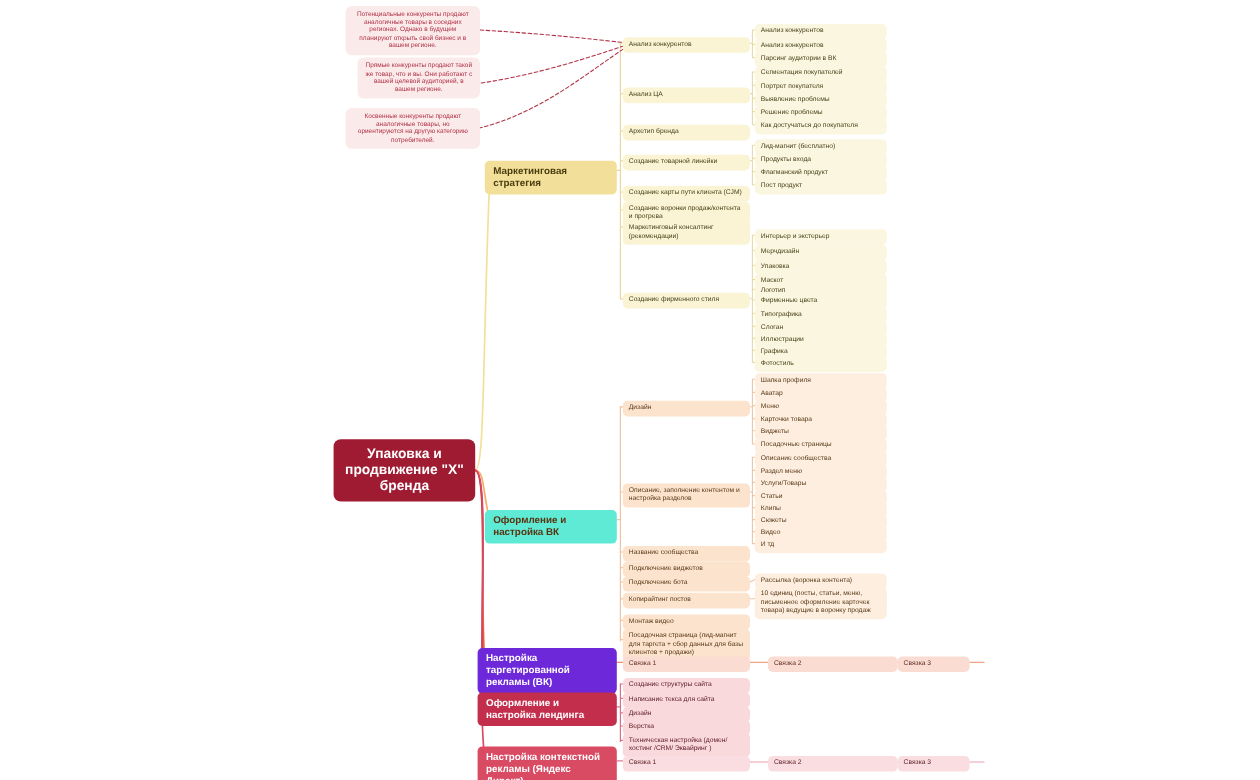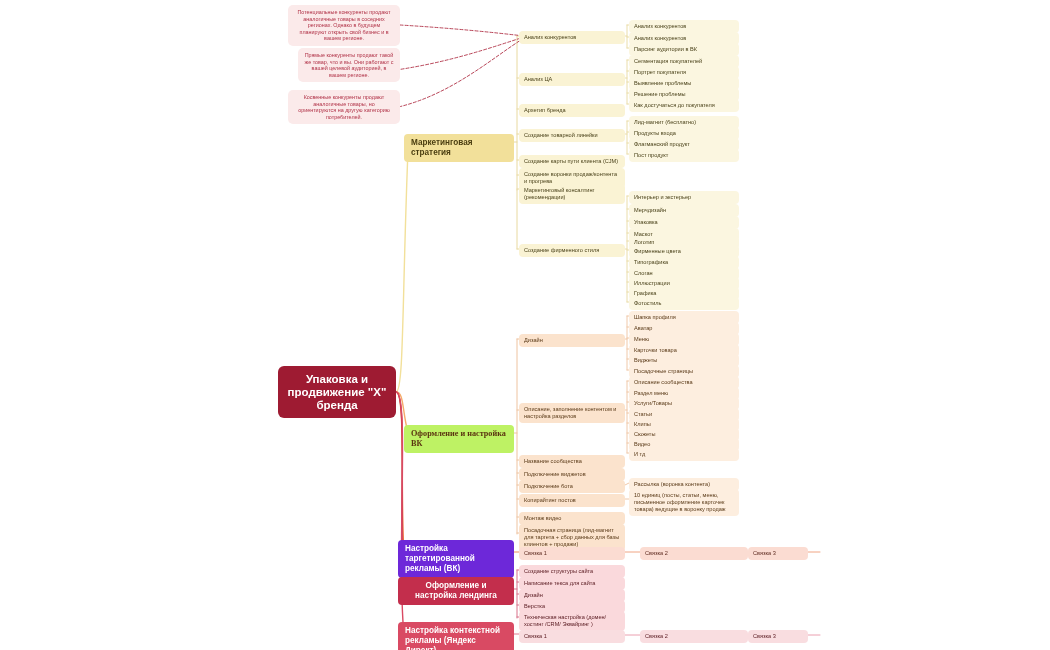--- a/index.html
+++ b/index.html
@@ -18,21 +18,21 @@
   .central{
     background:#9e1b32;color:#ffffff;border-radius:6px;
     font-weight:bold;font-size:11.5px;line-height:13px;text-align:center;
     justify-content:center;padding:6px 8px;
   }
 
   
   .b1{border-radius:4px;color:#ffffff;font-weight:bold;font-size:8.2px;
       line-height:10px;padding:4px 7px;}
   .b1.yellow{background:#f2e09a;color:#4a3d10;}
-  .b1.orange{background:#bef264;color:#5a3410;font-family:Liberation Serif, serif;}
+  .b1.orange{background:#5eead4;color:#5a3410;}
   .b1.orangered{background:#6d28d9;color:#ffffff;}
   .b1.crimson{background:#c32e4c;color:#ffffff;}
   .b1.pink{background:#d94a63;color:#ffffff;}
 
   
   .b2{border-radius:4px;font-size:5.6px;line-height:7px;padding:3px 5px;}
   .b3{border-radius:4px;font-size:5.6px;line-height:7px;padding:3px 5px;}
 
   .t-yellow{background:#faf3d4;color:#4a421a;}
   .t-yellow2{background:#fbf6e0;color:#4a421a;}
@@ -119,21 +119,21 @@
   <div id="layer-l1">
       <div class="node b1 yellow" style="left: 404px; top: 134px; width: 110px; min-height: 16px;">
         <span>Маркетинговая стратегия</span>
       </div>
       <div class="node b1 orange" style="left: 404px; top: 425px; width: 110px; min-height: 16px;">
         <span>Оформление и настройка ВК</span>
       </div>
       <div class="node b1 orangered" style="left: 398px; top: 540px; width: 116px; min-height: 24px;">
         <span>Настройка таргетированной рекламы (ВК)</span>
       </div>
-      <div class="node b1 crimson" style="left: 398px; top: 577px; width: 116px; min-height: 24px; text-align: center;">
+      <div class="node b1 crimson" style="left: 398px; top: 577px; width: 116px; min-height: 24px;">
         <span>Оформление и настройка лендинга</span>
       </div>
       <div class="node b1 pink" style="left: 398px; top: 622px; width: 116px; min-height: 24px;">
         <span>Настройка контекстной рекламы (Яндекс Директ)</span>
       </div>
     </div>
   <div id="layer-l2">
       <div class="node b2 t-yellow" style="left: 519px; top: 31px; width: 106px; min-height: 11px;">
         <span>Анализ конкурентов</span>
       </div>

